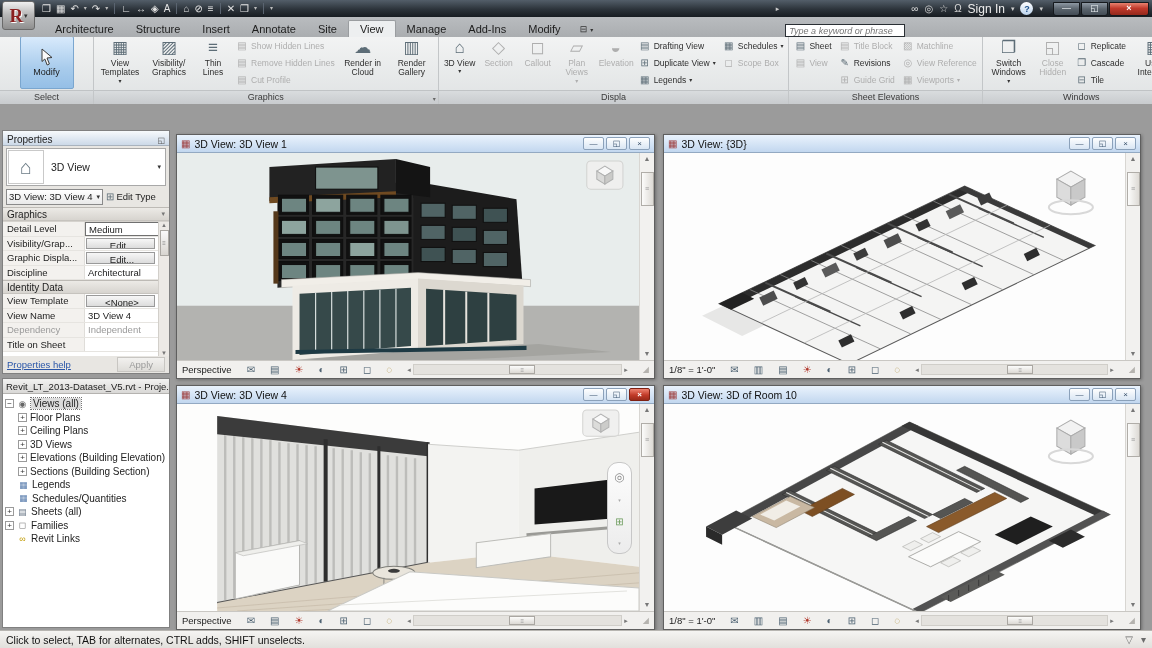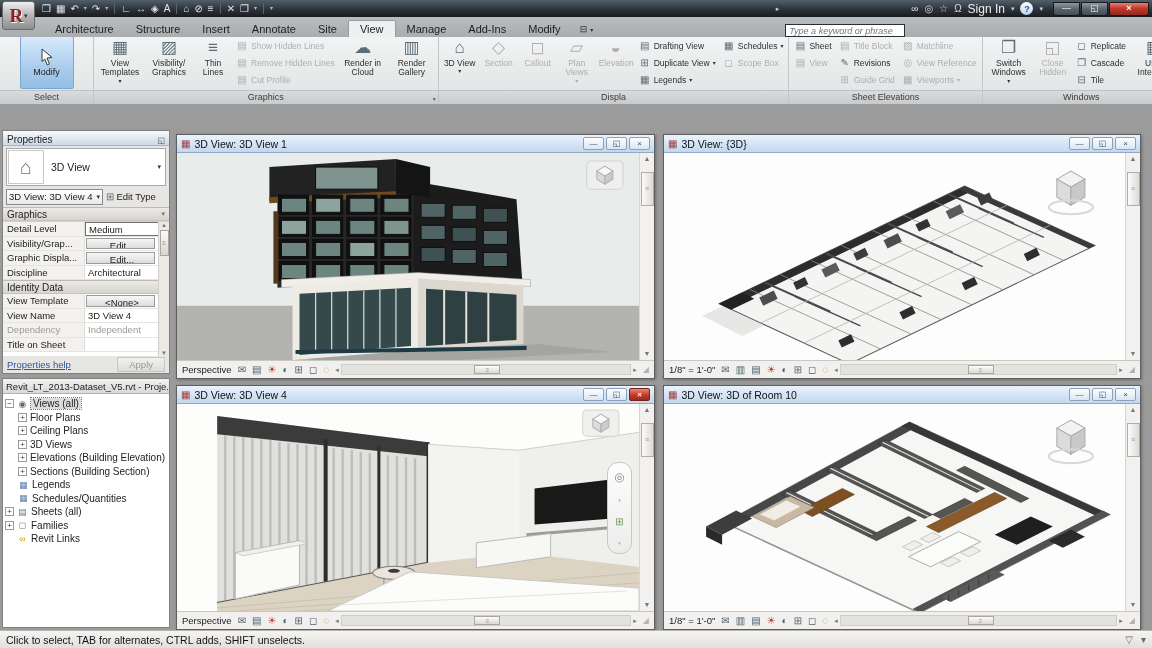--- a/index.html
+++ b/index.html
@@ -110,21 +110,21 @@
   .mw-icon { font-size:10px; color:#9c3a3a; }
   .mw-btns { margin-left:auto; display:flex; gap:2px; }
   .mwb { width:21px; height:13px; border:1px solid #8ba1ba; border-radius:2px; background:linear-gradient(#fefefe,#d9e6f4); color:#38506b; font-size:8px; display:flex; align-items:center; justify-content:center; line-height:1; }
   .mwb.close-active { background:linear-gradient(#ef8371,#c13a28 55%,#9a2a1a); border-color:#7e2012; color:#fff; font-weight:bold; }
   .mw-body { flex:1; position:relative; background:#fff; overflow:hidden; }
   .canvas { position:absolute; left:0; top:0; width:calc(100% - 15px); height:100%; }
   .vscroll { position:absolute; right:0; top:0; bottom:0; width:15px; background:#f2f1ef; border-left:1px solid #d8d6d2; display:flex; flex-direction:column; align-items:center; font-size:7px; color:#777; }
   .vscroll .arr { height:12px; line-height:12px; }
   .vscroll .vtrack { flex:1; width:100%; display:flex; flex-direction:column; align-items:center; }
   .vscroll .thumb { width:13px; height:34px; margin-top:48%; background:linear-gradient(90deg,#fcfcfb,#dddad5); border:1px solid #b0ada8; display:flex; align-items:center; justify-content:center; font-size:7px; color:#999; }
-  .vcb { height:18px; background:#f1f0ee; border-top:1px solid #c9c7c3; display:flex; align-items:center; gap:6px; padding:0 5px; font-size:9.5px; }
+  .vcb { height:18px; background:#f1f0ee; border-top:1px solid #c9c7c3; display:flex; align-items:center; gap:15px; padding:0 5px; font-size:9.5px; }
   .vcb .scale { white-space:nowrap; }
   .vcb .vi { font-size:10px; color:#4e6272; }
   .vcb .vi.warm { color:#a8862e; }
   .vcb .vi.red { color:#b23a2e; }
   .vcb .hs { flex:1; display:flex; align-items:center; gap:2px; color:#777; }
   .vcb .hs .htrack { flex:1; height:11px; background:#e4e2de; border:1px solid #d0cec9; position:relative; }
   .vcb .hs .hthumb { position:absolute; left:46%; width:26px; height:9px; top:0; background:linear-gradient(#fcfcfb,#dcd9d4); border:1px solid #aaa7a2; font-size:6px; color:#999; text-align:center; line-height:8px; }
   .vcb .harr { font-size:7px; }
   .vcb .grip { font-size:8px; color:#b5b3af; }
 

